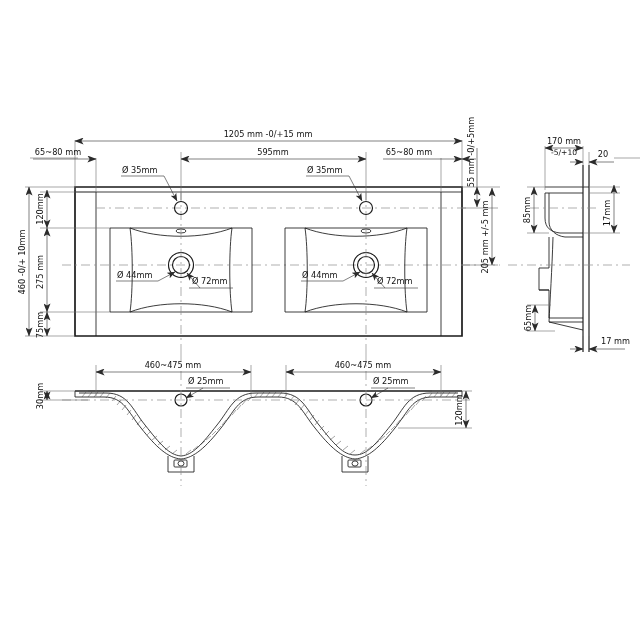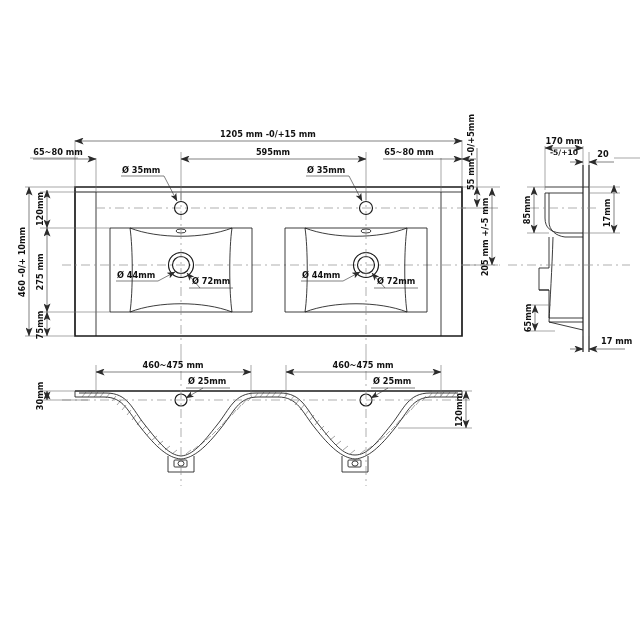--- a/index.html
+++ b/index.html
@@ -11,21 +11,20 @@
     width: 640px;
     height: 640px;
     font-family: "DejaVu Sans", "Liberation Sans", sans-serif;
     overflow: hidden;
   }
   #drawing-root {
     position: relative;
     width: 640px;
     height: 640px;
     background: #ffffff;
-    font-weight: bold;
   }
   svg#technical-drawing {
     display: block;
     width: 640px;
     height: 640px;
   }
   .ln      { stroke: #1a1a1a; fill: none; stroke-width: 0.85; }
   .ln-thick{ stroke: #1a1a1a; fill: none; stroke-width: 1.7; }
   .ln-med  { stroke: #1a1a1a; fill: none; stroke-width: 1.15; }
   .ln-thin { stroke: #2b2b2b; fill: none; stroke-width: 0.6; }

